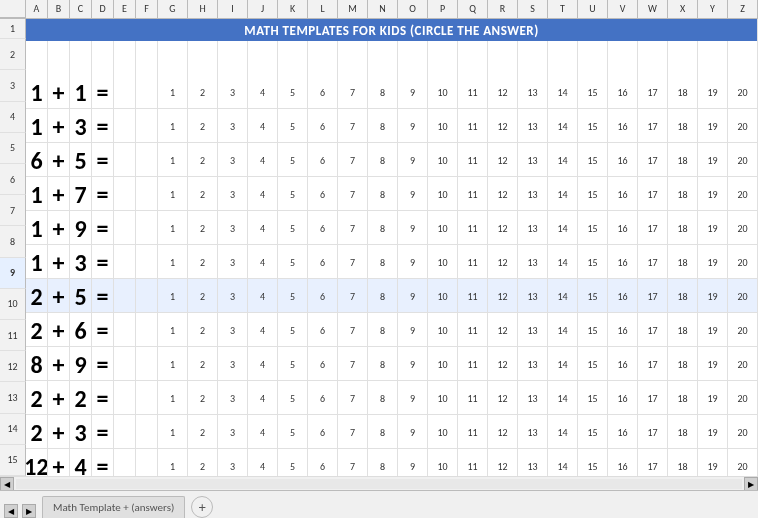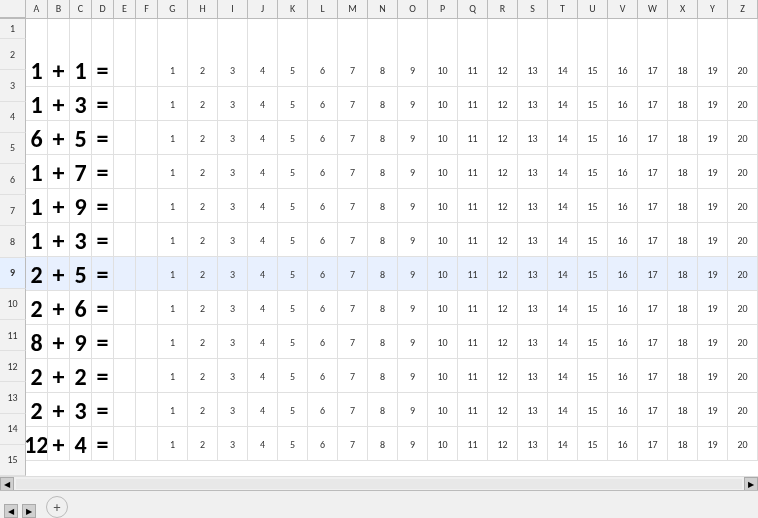--- a/index.html
+++ b/index.html
@@ -259,20 +259,23 @@
         <div class="row-num highlighted" style="height: 34px;">9</div>
         <div class="row-num" style="height: 34px;">10</div>
         <div class="row-num" style="height: 34px;">11</div>
         <div class="row-num" style="height: 34px;">12</div>
         <div class="row-num" style="height: 34px;">13</div>
         <div class="row-num" style="height: 34px;">14</div>
         <div class="row-num" style="height: 34px;">15</div>
       </div>
     <div class="grid-content">
 
+    <div class="grid-row" style="height: 22px;">
+          <div class="cell title-cell" style="width: 732px; min-width: 732px; height: 22px;">MATH TEMPLATES FOR KIDS (CIRCLE THE ANSWER)</div>
+        </div>
         <div class="grid-row" style="height: 34px;">
           <div class="cell empty" style="width: 22px; height: 34px;"></div>
           <div class="cell empty" style="width: 22px; height: 34px;"></div>
           <div class="cell empty" style="width: 22px; height: 34px;"></div>
           <div class="cell empty" style="width: 22px; height: 34px;"></div>
           <div class="cell empty" style="width: 22px; height: 34px;"></div>
           <div class="cell empty" style="width: 22px; height: 34px;"></div>
           <div class="cell empty" style="width: 30px; height: 34px;"></div>
           <div class="cell empty" style="width: 30px; height: 34px;"></div>
           <div class="cell empty" style="width: 30px; height: 34px;"></div>
@@ -635,17 +638,20 @@
 
   <div class="scroll-area">
     <div class="scroll-btn">◀</div>
     <div class="scroll-track"></div>
     <div class="scroll-btn">▶</div>
   </div>
 
   <div class="tab-bar">
     <div class="scroll-btn" style="margin-right:4px;">◀</div>
     <div class="scroll-btn" style="margin-right:6px;">▶</div>
+    <div class="tab inactive">
+      <span>Math Template + (answers)</span>
+    </div>
     <div class="tab-add">
       <span>+</span>
     </div>
   </div>
 </div>
 
 </body></html>

